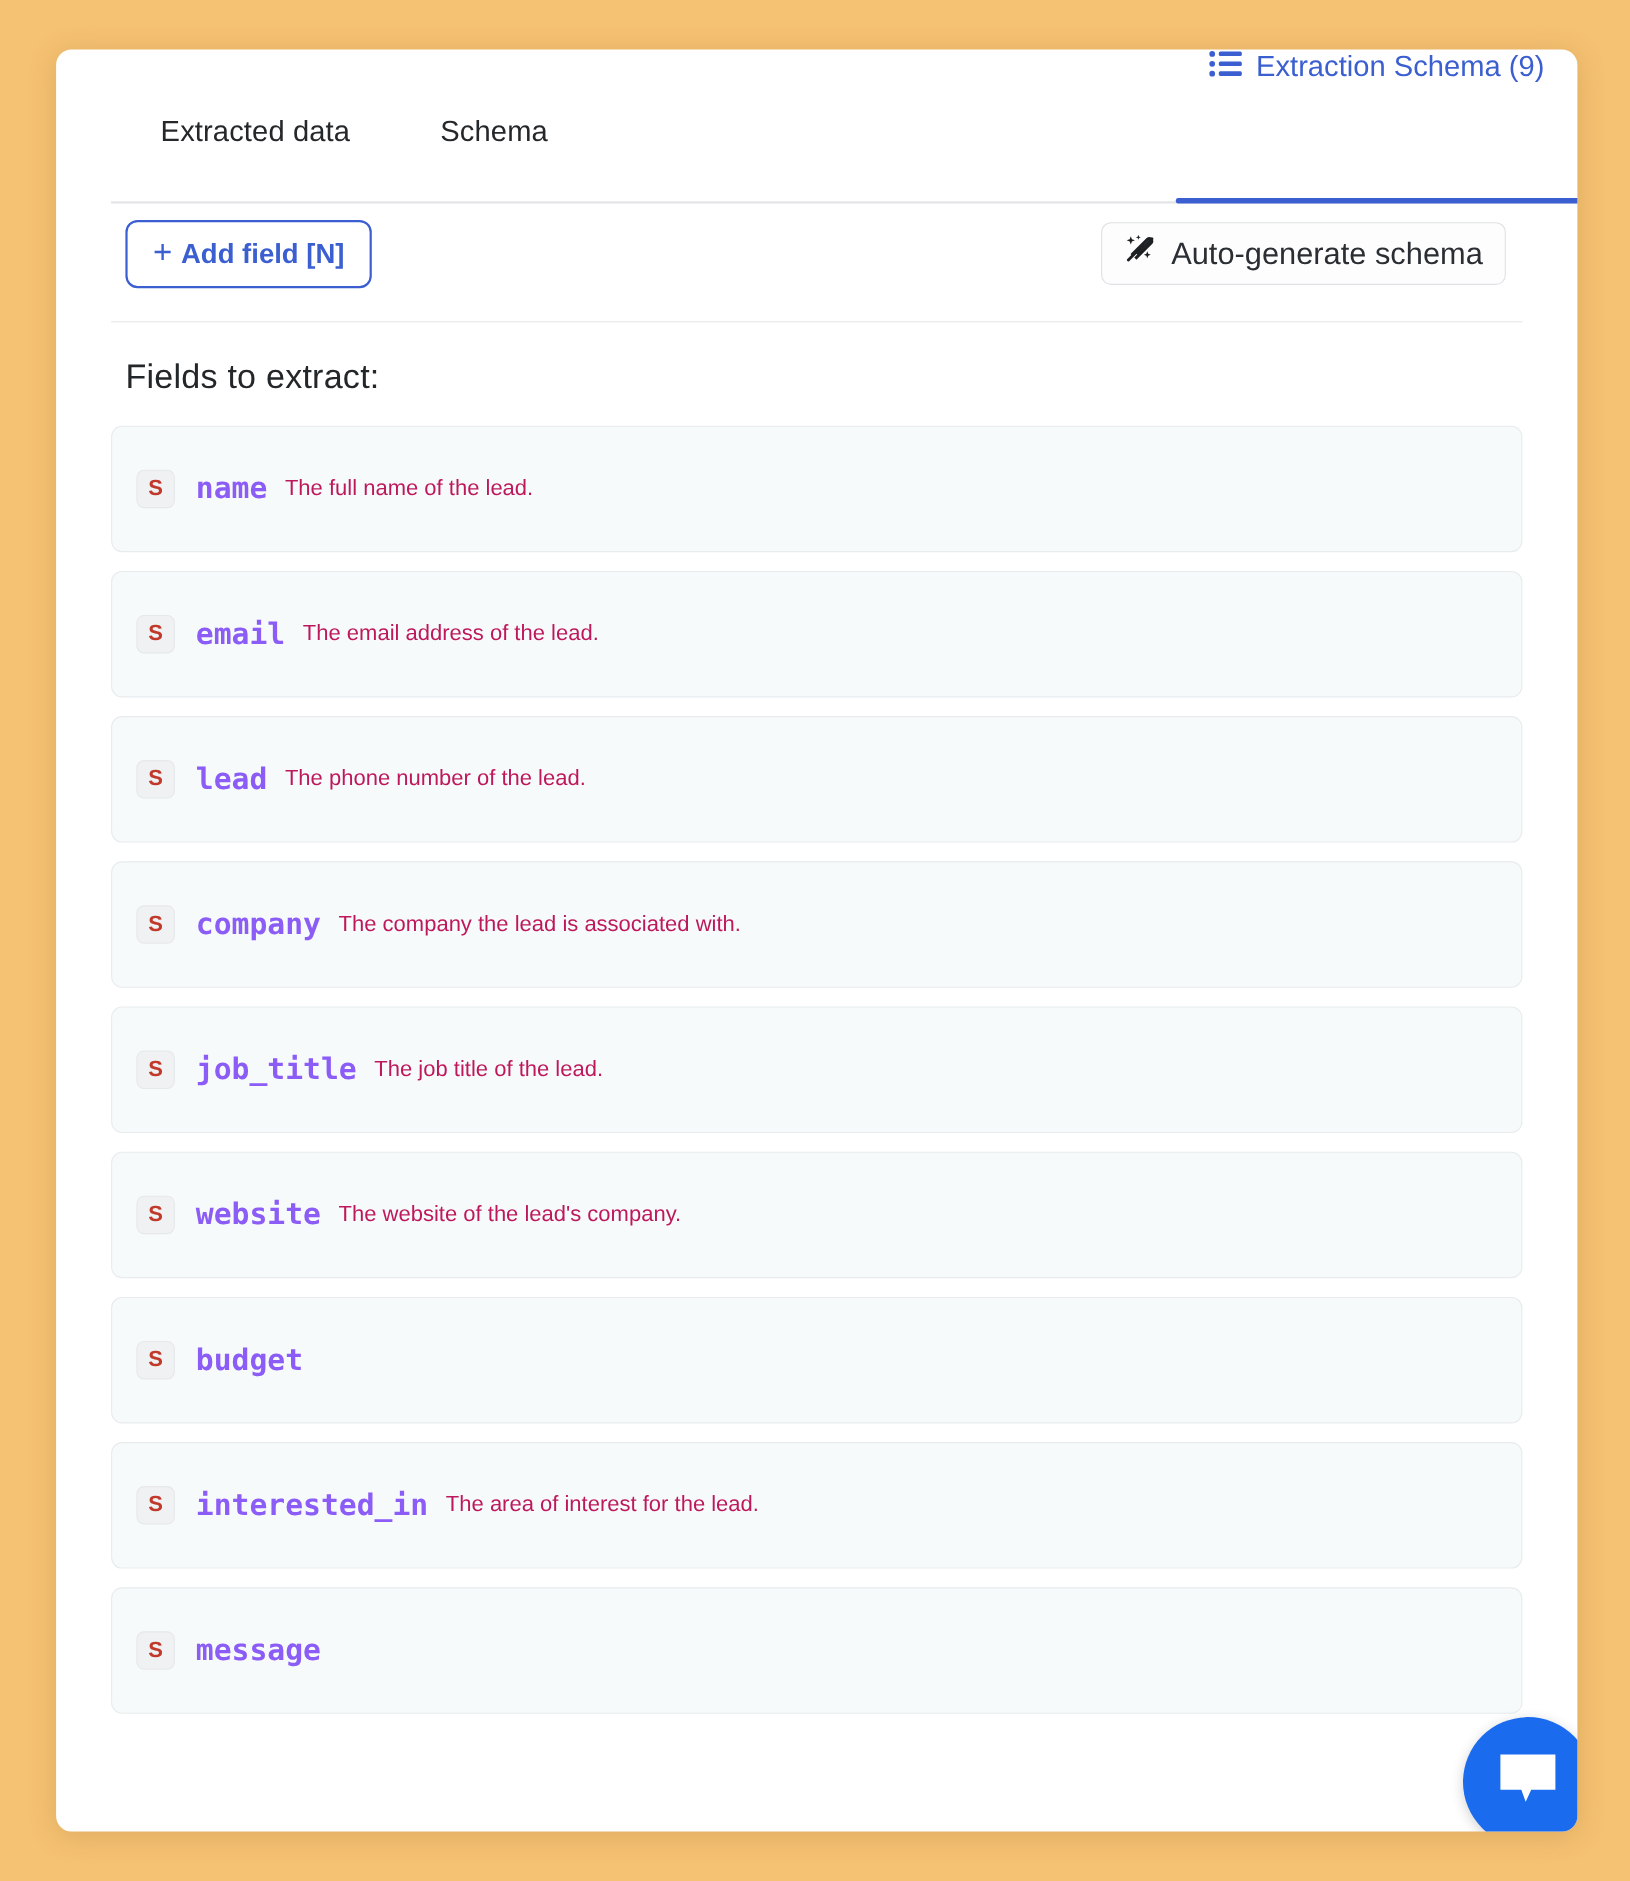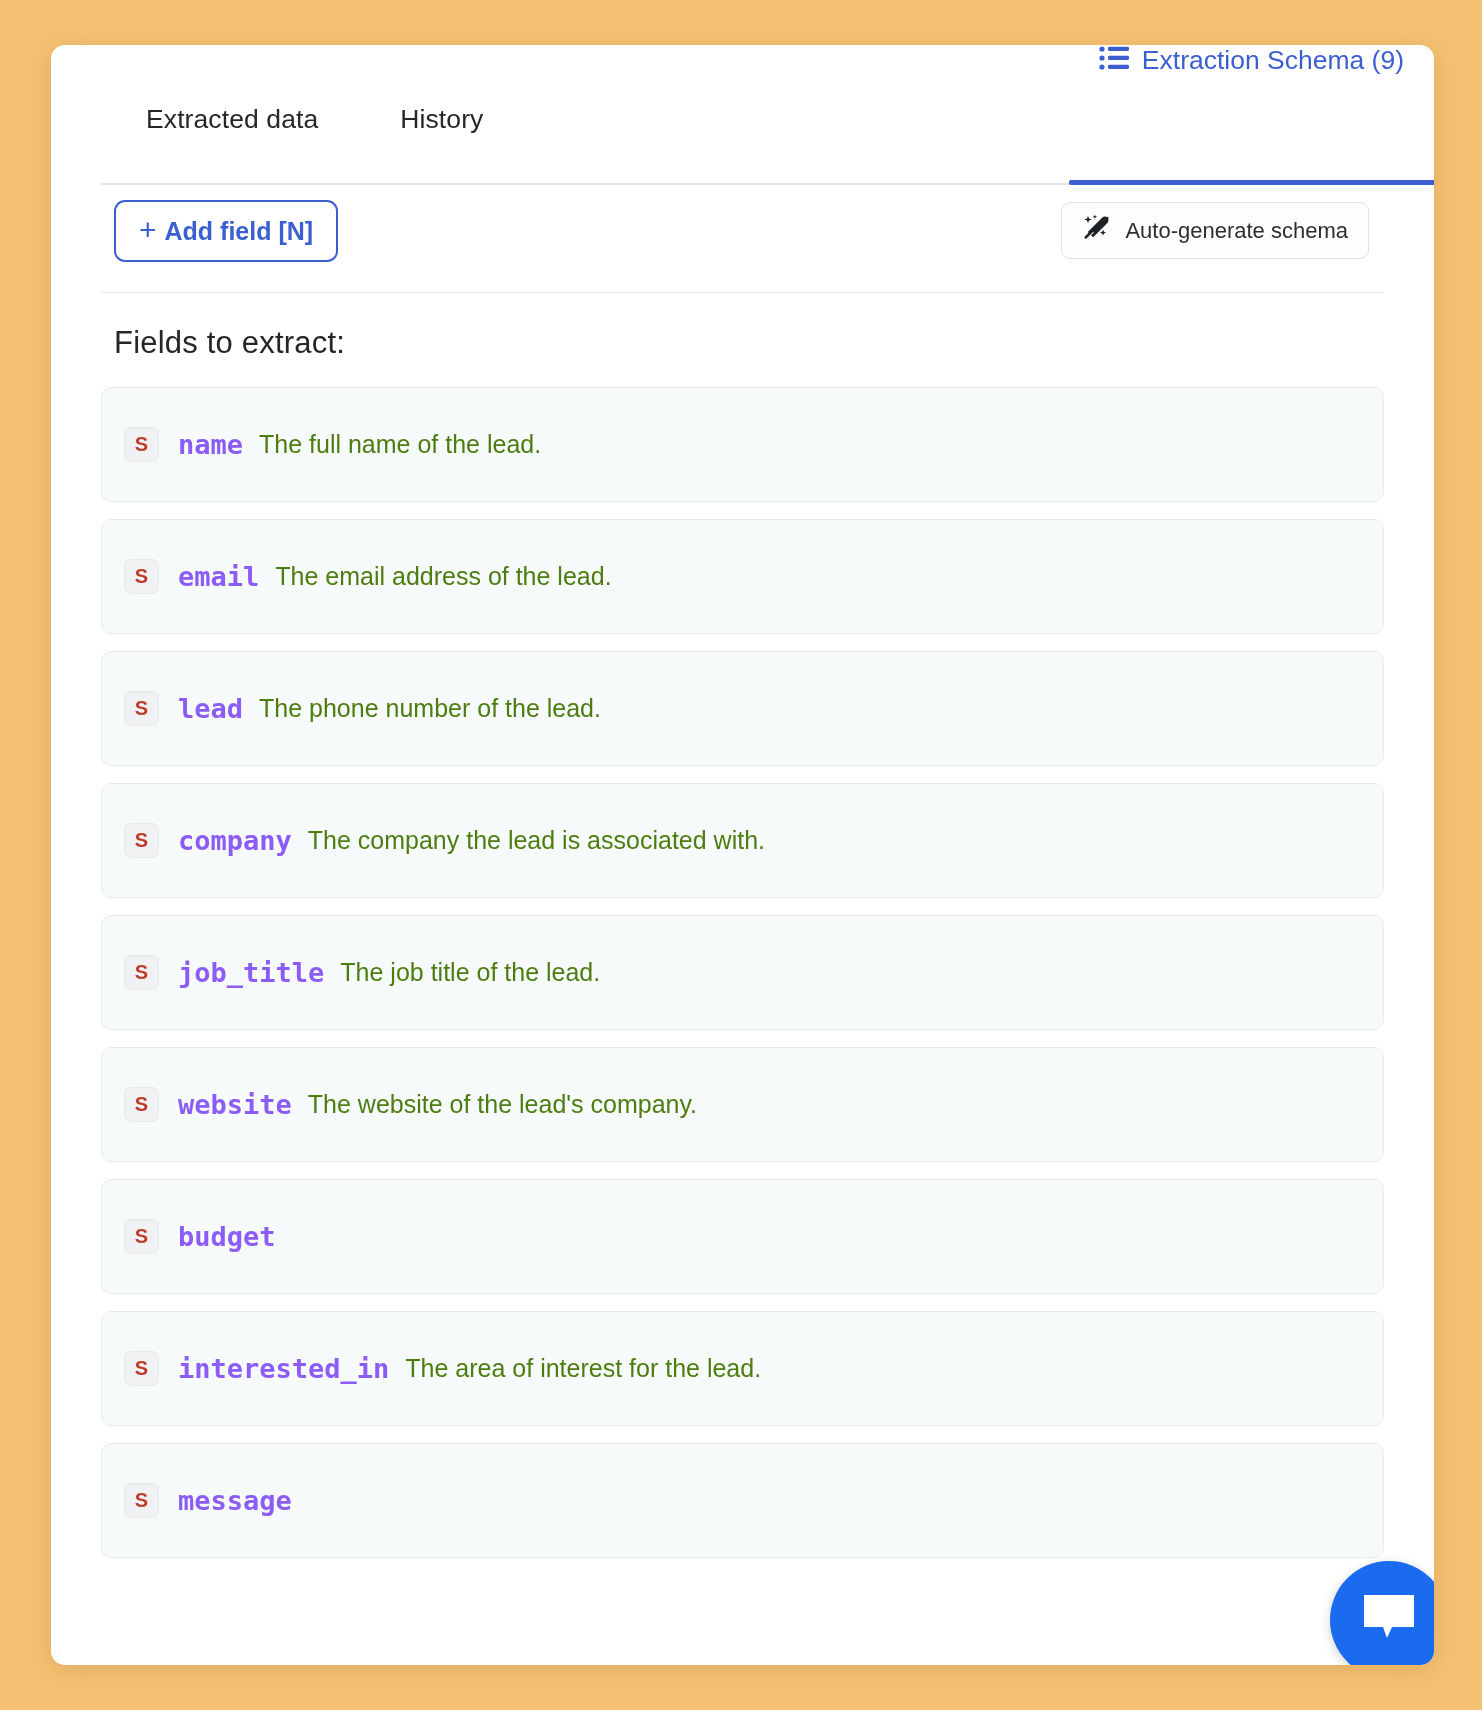--- a/index.html
+++ b/index.html
@@ -119,21 +119,21 @@
     top: 17px;
     height: 57px;
     padding: 0 20px;
     display: flex;
     align-items: center;
     gap: 13px;
     border: 1px solid #dfe1e4;
     border-radius: 9px;
     background: #fdfdfd;
     color: #2b2f33;
-    font-size: 22px;
+    font-size: 28px;
     cursor: pointer;
     font-family: "Liberation Sans", sans-serif;
   }
 
   
   #fields-heading {
     margin: 32px 0 0 63px;
     font-size: 31px;
     font-weight: normal;
     color: #24272a;
@@ -174,22 +174,22 @@
     margin-right: 19px;
   }
   .field-name {
     font-family: "DejaVu Sans Mono", monospace;
     font-size: 27px;
     font-weight: bold;
     color: #8b5cf6;
     white-space: nowrap;
   }
   .field-desc {
-    font-size: 25px;
-    color: #4d7c0f;
+    font-size: 20px;
+    color: #be185d;
     margin-left: 16px;
     white-space: nowrap;
     text-align: right;
   }
 
   
   #chat-fab {
     position: absolute;
     left: 1279px;
     top: 1516px;
@@ -211,21 +211,21 @@
 <div id="app-card">
 
   <div id="tabbar">
     <div id="tabbar-underline"></div>
 
     <div class="tabs-left">
       <div class="tab">
         <span>Extracted data</span>
       </div>
       <div class="tab">
-        <span>History</span>
+        <span>Schema</span>
       </div>
     </div>
 
     <div class="tab-right active">
       <span class="list-icon">
         <svg width="30" height="26" viewBox="0 0 30 26" xmlns="http://www.w3.org/2000/svg">
           <circle cx="3" cy="4" r="2.6" fill="#3b5fd0"></circle>
           <circle cx="3" cy="13" r="2.6" fill="#3b5fd0"></circle>
           <circle cx="3" cy="22" r="2.6" fill="#3b5fd0"></circle>
           <rect x="9" y="1.8" width="21" height="4.2" rx="1.4" fill="#3b5fd0"></rect>

